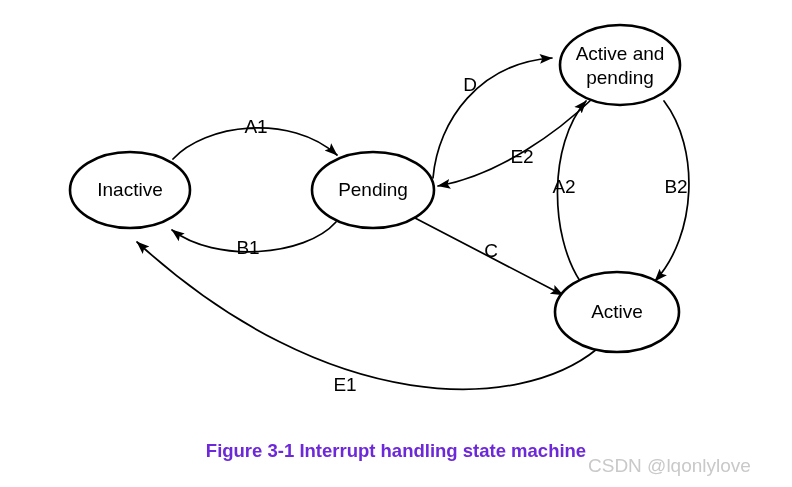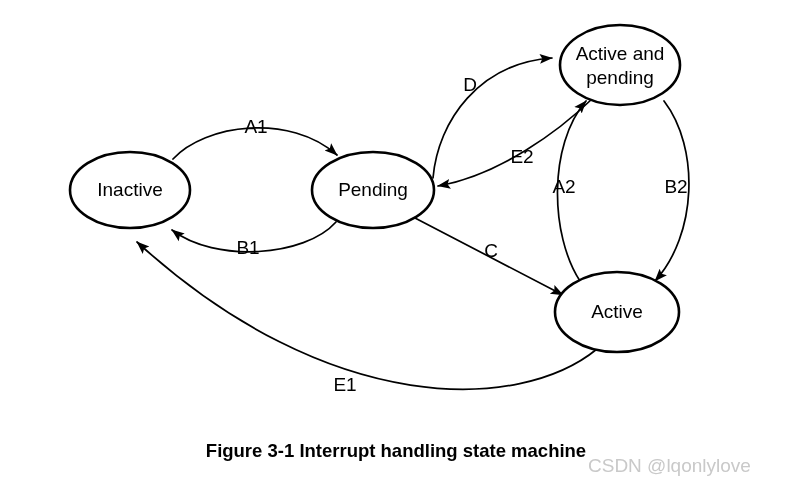--- a/index.html
+++ b/index.html
@@ -51,21 +51,21 @@
   }
   .figure-caption {
     position: absolute;
     left: 0;
     top: 440px;
     width: 792px;
     text-align: center;
     font-family: "Liberation Sans", sans-serif;
     font-size: 18.5px;
     font-weight: bold;
-    color: #000000;
+    color: #6d28d9;
     letter-spacing: 0px;
   }
   .watermark {
     position: absolute;
     left: 588px;
     top: 455px;
     font-family: "Liberation Sans", sans-serif;
     font-size: 19px;
     color: #c9c9c9;
     white-space: nowrap;

